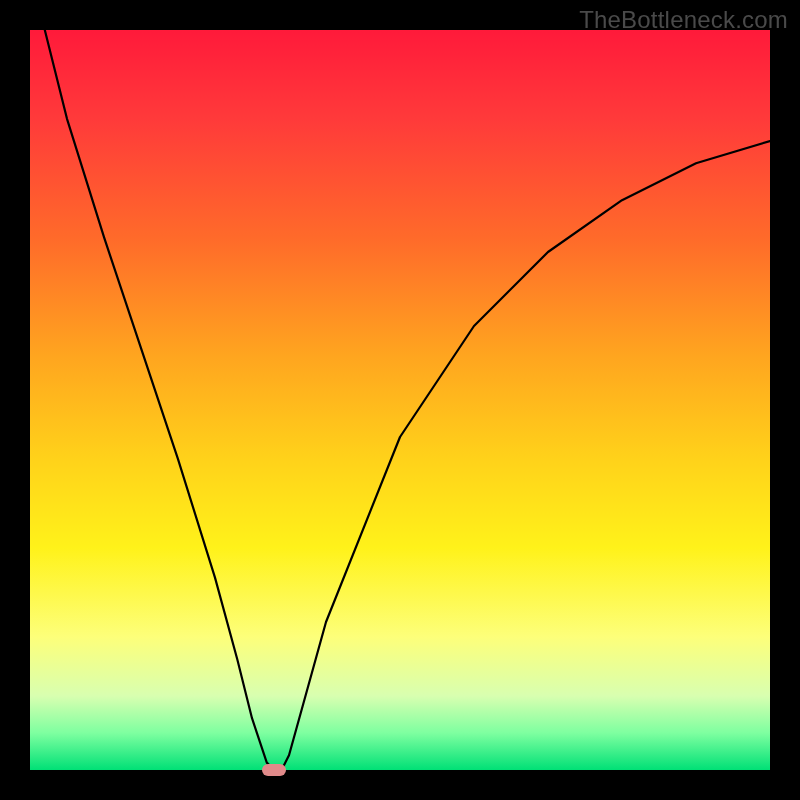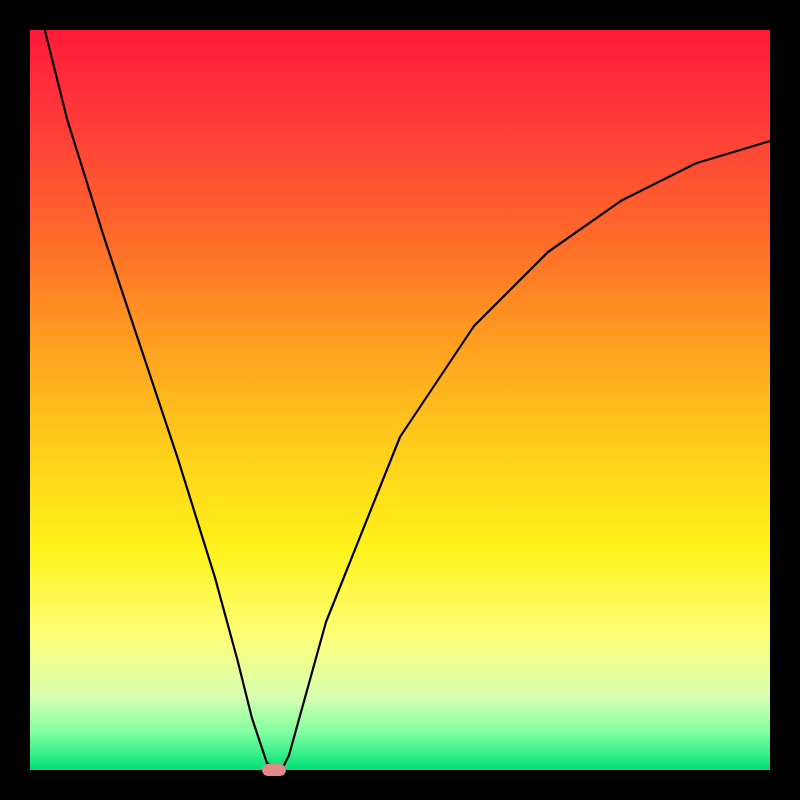--- a/index.html
+++ b/index.html
@@ -50,19 +50,20 @@
     position: absolute;
     background: #e08a8a;
     border-radius: 6px;
     z-index: 4;
   }
 </style>
 </head>
 <body>
 
 <div class="frame">
+  <div class="watermark">TheBottleneck.com</div>
   <div class="plot">
     <svg class="curve" viewBox="0 0 740 740" preserveAspectRatio="none">
       <path id="curvePath" d="M14.8 0.0 L37.0 88.8 L74.0 207.2 L111.0 318.2 L148.0 429.2 L185.0 547.6 L207.2 629.0 L222.0 688.2 L236.8 732.6 L244.2 740.0 L251.6 740.0 L259.0 725.2 L296.0 592.0 L370.0 407.0 L444.0 296.0 L518.0 222.0 L592.0 170.2 L666.0 133.2 L740.0 111.0" fill="none" stroke="#000" stroke-width="2.2" stroke-linecap="round" stroke-linejoin="round"></path>
     </svg>
     <div class="marker" id="minMarker" style="width: 24px; height: 12px; left: 232.2px; top: 734px; background: rgb(224, 138, 138);"></div>
   </div>
 </div>
 
 </body></html>

